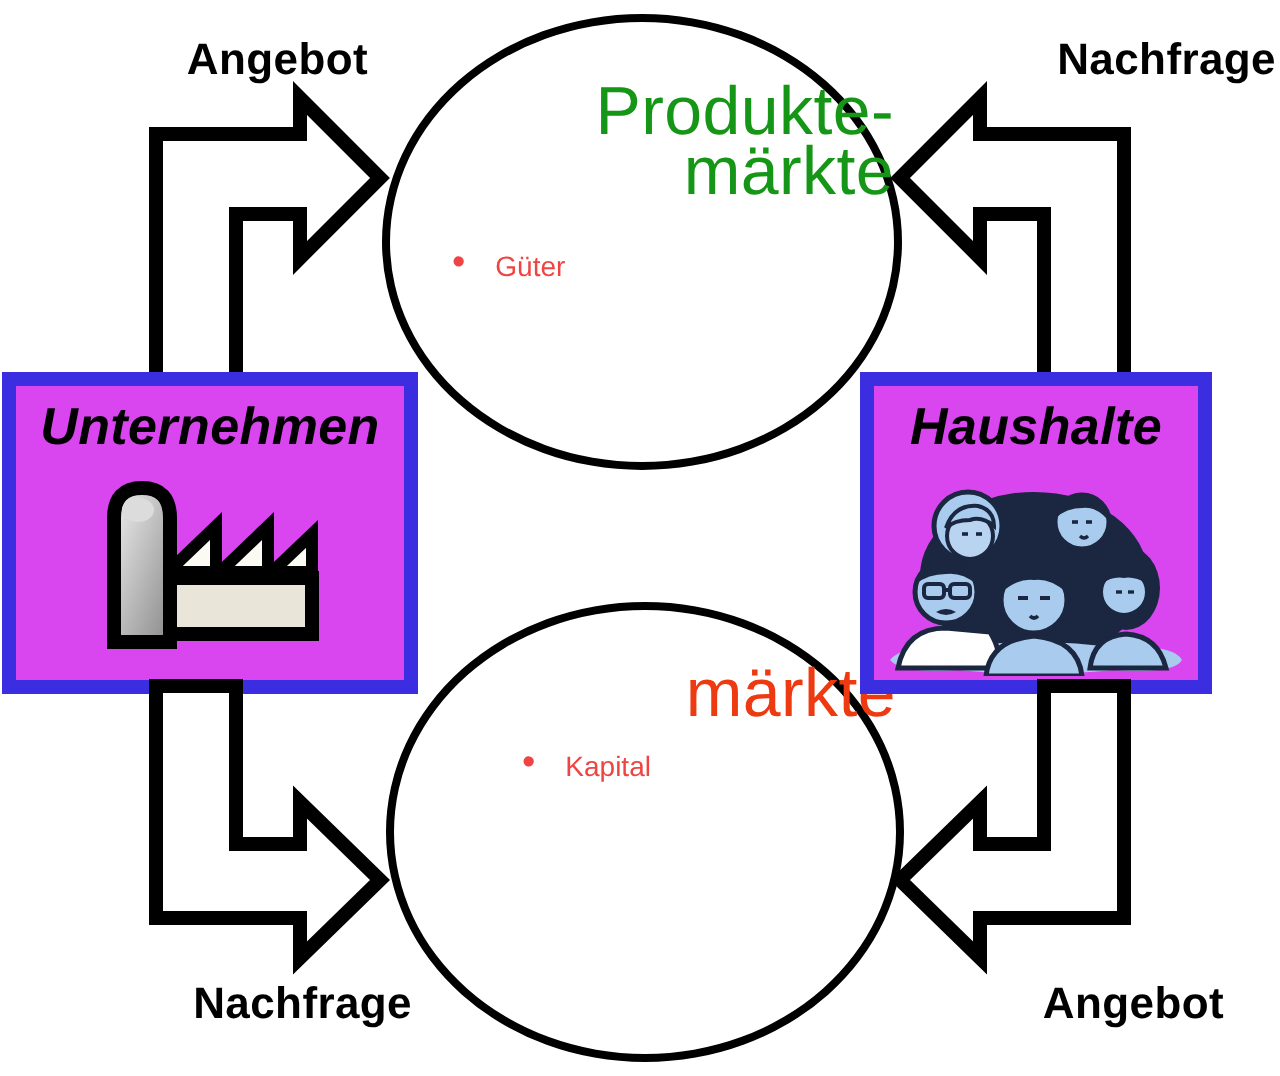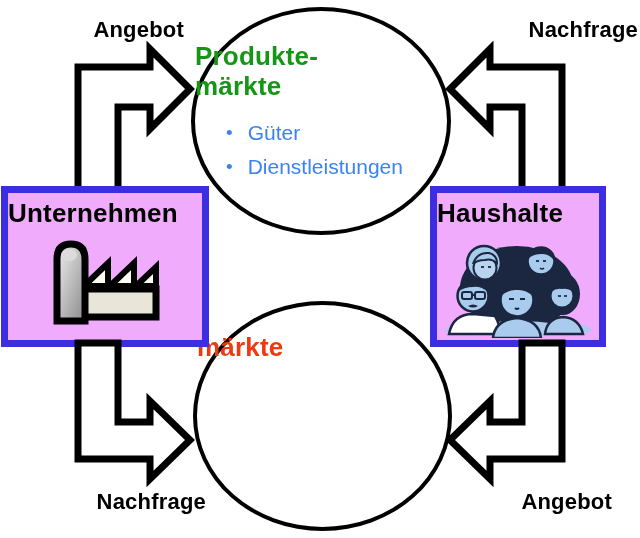--- a/index.html
+++ b/index.html
@@ -8,33 +8,33 @@
     font-family:"Liberation Sans",sans-serif;color:#000;overflow:hidden;
   }
   svg.layer{position:absolute;left:0;top:0;}
   #arrowsBack{z-index:1;}
   .circle{
     position:absolute;box-sizing:border-box;background:#fff;
     border:4px solid #000;border-radius:50%;z-index:2;
   }
   #topCircle{left:191px;top:7px;width:260px;height:228px;}
   #botCircle{left:193px;top:301px;width:259px;height:230px;}
-  .circle-title{text-align:left;font-weight:bold;font-size:26px;line-height:30px;letter-spacing:.2px;}
+  .circle-title{text-align:right;font-weight:normal;font-size:34px;line-height:30px;letter-spacing:.2px;}
   .circle-title span{display:block;}
   #topCircle .circle-title{margin-top:30px;color:var(--top-circle-title,#169616);}
   #botCircle .circle-title{margin-top:27px;color:var(--bottom-circle-title,#ee3a10);}
-  ul.bullets{list-style:none;margin:0;padding:0;font-size:21px;color:#3b82f6;}
+  ul.bullets{list-style:none;margin:0;padding:0;font-size:14px;color:#ef4444;}
   #topCircle ul.bullets{margin:15px 0 0 31px;}
   #topCircle ul.bullets li{line-height:33px;}
   #botCircle ul.bullets{margin:5px 0 0 64px;}
   #botCircle ul.bullets li{line-height:31px;}
   ul.bullets li::before{content:"\2022";font-size:19px;padding-right:15px;position:relative;top:-1px;}
   .box{
-    position:absolute;box-sizing:border-box;background:#f0abfc;
-    border:7px solid var(--box-border,#3b2ee0);z-index:3;
+    position:absolute;box-sizing:border-box;background:#d946ef;
+    border:7px solid var(--box-border,#3b2ee0);z-index:3;text-align:center;font-style:italic;
   }
   #leftBox{left:1px;top:186px;width:208px;height:161px;}
   #rightBox{left:430px;top:186px;width:176px;height:161px;}
   .box-label{font-size:26px;font-weight:bold;margin-top:5px;letter-spacing:.2px;}
   #leftBox svg{display:block;margin:4px auto 0;}
   #rightBox svg{display:block;margin:1px auto 0;}
   #arrowsFront{z-index:4;}
   .arrow{fill:#fff;stroke:var(--arrow-outline,#000);stroke-width:7;stroke-linejoin:miter;}
   .flow-label{position:absolute;font-size:22px;font-weight:bold;text-align:right;z-index:5;letter-spacing:.2px;}
   #lblTL{left:36px;top:17px;width:148px;}
@@ -52,29 +52,29 @@
     <polygon class="arrow" points="562,193 562,67 490,67 490,49 450,89 490,129 490,107 522,107 522,193"></polygon>
   </svg>
 
   <div class="circle" id="topCircle">
     <div class="circle-title">
       <span>Produkte-</span>
       <span>märkte</span>
     </div>
     <ul class="bullets">
       <li>Güter</li>
-      <li>Dienstleistungen</li>
     </ul>
   </div>
 
   <div class="circle" id="botCircle">
     <div class="circle-title">
       <span>märkte</span>
     </div>
     <ul class="bullets">
+      <li>Kapital</li>
     </ul>
   </div>
 
   <div class="box" id="leftBox">
     <div class="box-label">Unternehmen</div>
     <svg width="122" height="94" viewBox="0 0 122 94">
       <defs>
         <linearGradient id="chimGrad" x1="0" y1="0" x2="1" y2="1">
           <stop offset="0" stop-color="#efefef"></stop>
           <stop offset="0.5" stop-color="#bdbdbd"></stop>

